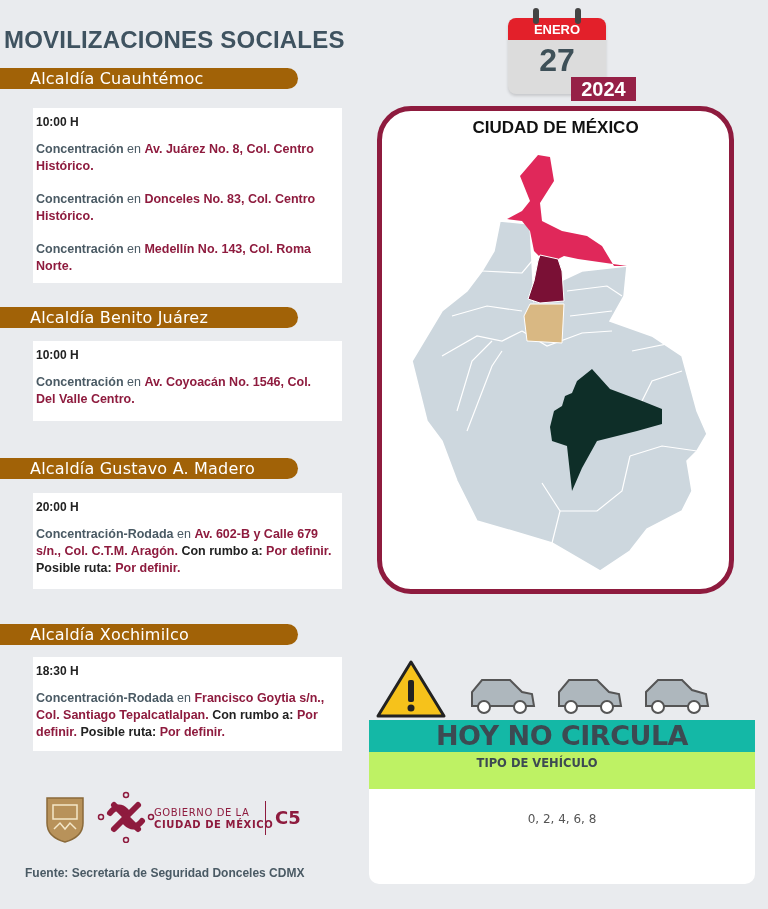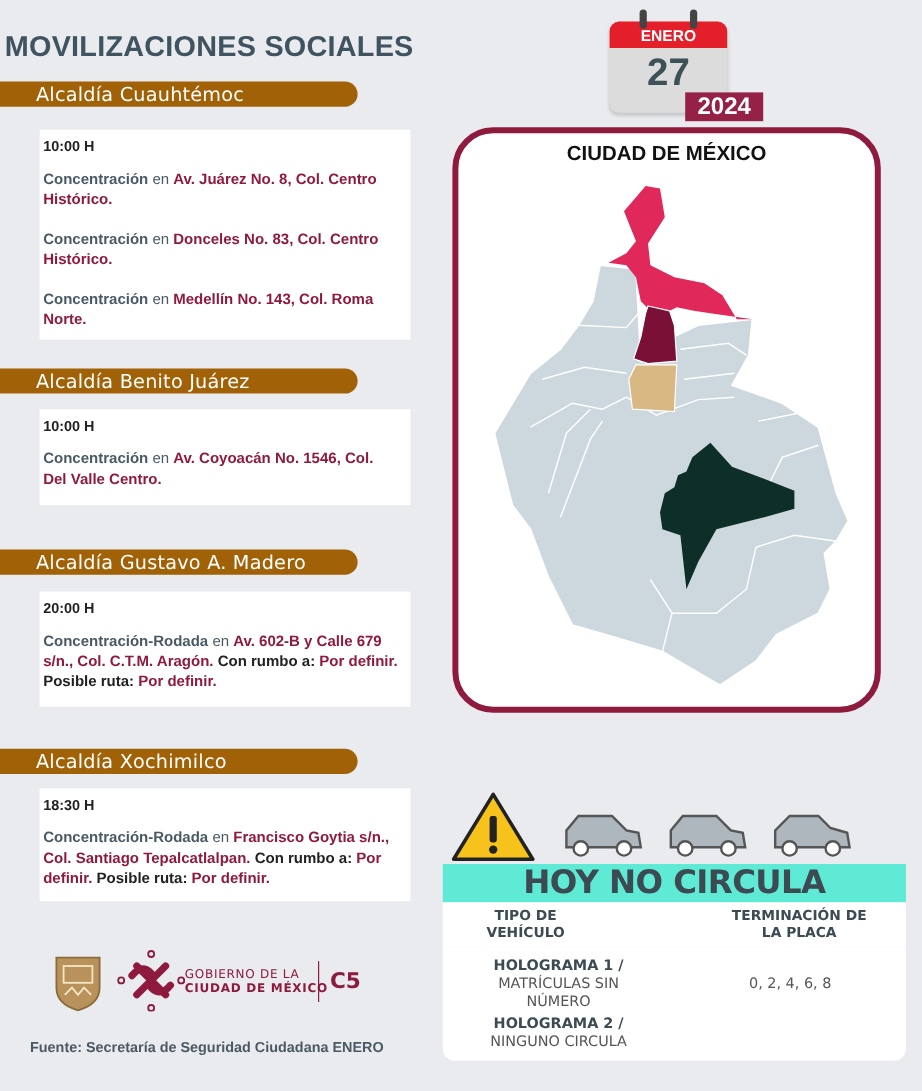--- a/index.html
+++ b/index.html
@@ -47,22 +47,22 @@
   .map-frame {
     position: absolute; left: 377px; top: 106px; width: 357px; height: 488px;
     border: 5px solid #8e1b3e; border-radius: 34px; background: #fff;
   }
   .map-title { position: absolute; left: 0; top: 7px; width: 100%; text-align: center; font-weight: bold; font-size: 17px; color: #111; }
   .map-svg { position: absolute; left: 0; top: 0; }
 
   
   .hnc-icons { position: absolute; left: 376px; top: 658px; width: 380px; height: 62px; }
   .hnc { position: absolute; left: 369px; top: 720px; width: 386px; height: 162px; }
-  .hnc-head { height: 32px; background: #5eead4; color: #3c4a52; font-size: 27px; font-weight: bold; text-align: center; line-height: 31px; font-family: "DejaVu Sans", sans-serif; letter-spacing: -0.5px; }
-  .hnc-sub { height: 37px; background: #ffffff; display: flex; }
+  .hnc-head { height: 32px; background: #14b8a6; color: #3c4a52; font-size: 27px; font-weight: bold; text-align: center; line-height: 31px; font-family: "DejaVu Sans", sans-serif; letter-spacing: -0.5px; }
+  .hnc-sub { height: 37px; background: #bef264; display: flex; }
   .hnc-sub div { flex: 1; text-align: center; font-size: 11.5px; font-weight: bold; color: #3c4a52; line-height: 14px; padding-top: 4px; font-family: "DejaVu Sans", sans-serif; }
   .hnc-body { background: #fff; border-radius: 0 0 10px 10px; height: 95px; display: flex; padding-top: 8px; }
   .hnc-col { flex: 1; text-align: center; font-size: 12px; line-height: 15px; color: #555; font-family: "DejaVu Sans", sans-serif; }
   .hnc-col b { color: #3c4a52; }
 
   
   .footer-logos { position: absolute; left: 44px; top: 795px; width: 270px; height: 50px; }
   .gob-text { position: absolute; left: 110px; top: 12px; font-size: 10px; line-height: 12px; color: #8e1b3e; font-family: "DejaVu Sans", sans-serif; letter-spacing: 0.6px; }
   .gob-text .l2 { font-weight: bold; }
   .c5-divider { position: absolute; left: 221px; top: 6px; width: 1px; height: 34px; background: #8e1b3e; }
@@ -161,29 +161,22 @@
     <path d="M4,30 L4,16 L16,4 L40,4 L50,14 L64,18 L66,30 Z"></path>
     <circle cx="16" cy="31" r="6" fill="#fff"></circle>
     <circle cx="52" cy="31" r="6" fill="#fff"></circle>
   </g>
 </svg>
 
 <div class="hnc">
   <div class="hnc-head">HOY NO CIRCULA</div>
   <div class="hnc-sub">
     <div style="padding-left:10px;padding-right:60px">TIPO DE VEHÍCULO</div>
-    <div style="padding-left:50px;padding-right:30px">TERMINACIÓN DE LA PLACA</div>
   </div>
   <div class="hnc-body">
-    <div class="hnc-col">
-      <b>HOLOGRAMA 1 /</b><br>
-      <span style="display:inline-block;width:110px">MATRÍCULAS SIN NÚMERO</span><br>
-      <b style="display:inline-block;margin-top:4px">HOLOGRAMA 2 /</b><br>
-      <span>NINGUNO CIRCULA</span>
-    </div>
     <div class="hnc-col">
       <br>
       <span>0, 2, 4, 6, 8</span>
     </div>
   </div>
 </div>
 
 <div class="footer-logos">
   <svg width="42" height="48" viewBox="0 0 42 48" style="position:absolute;left:0;top:0">
     <path d="M3,3 L39,3 L39,28 Q39,42 21,47 Q3,42 3,28 Z" fill="#b8925a" stroke="#8a6a3a" stroke-width="1.5"></path>
@@ -203,13 +196,13 @@
     <circle cx="55" cy="26" r="2.5" fill="none" stroke="#8e1b3e" stroke-width="1.5"></circle>
   </svg>
   <div class="gob-text">
     <div>GOBIERNO DE LA</div>
     <div class="l2">CIUDAD DE MÉXICO</div>
   </div>
   <div class="c5-divider"></div>
   <div class="c5">C5</div>
 </div>
 
-<div class="source">Fuente: Secretaría de Seguridad Ciudadana ENERO</div>
+<div class="source">Fuente: Secretaría de Seguridad Donceles CDMX</div>
 
 </body></html>

